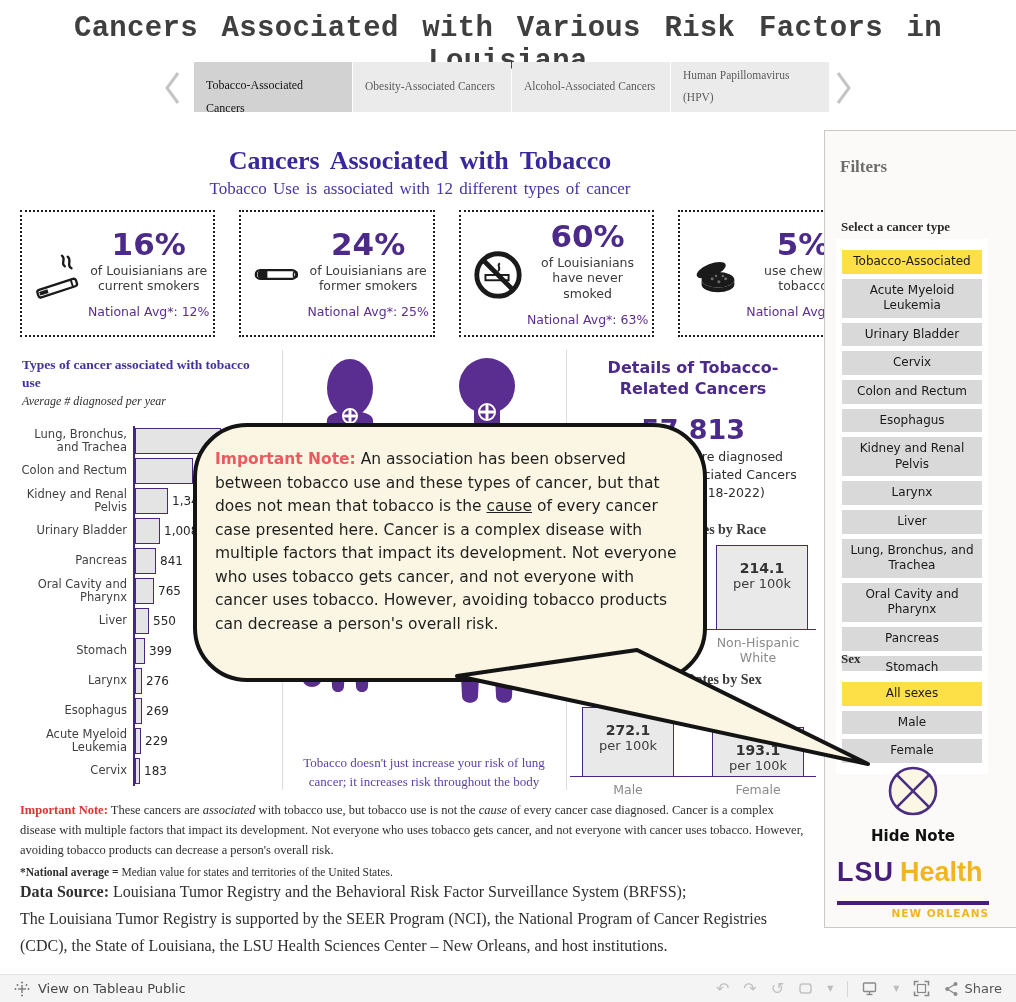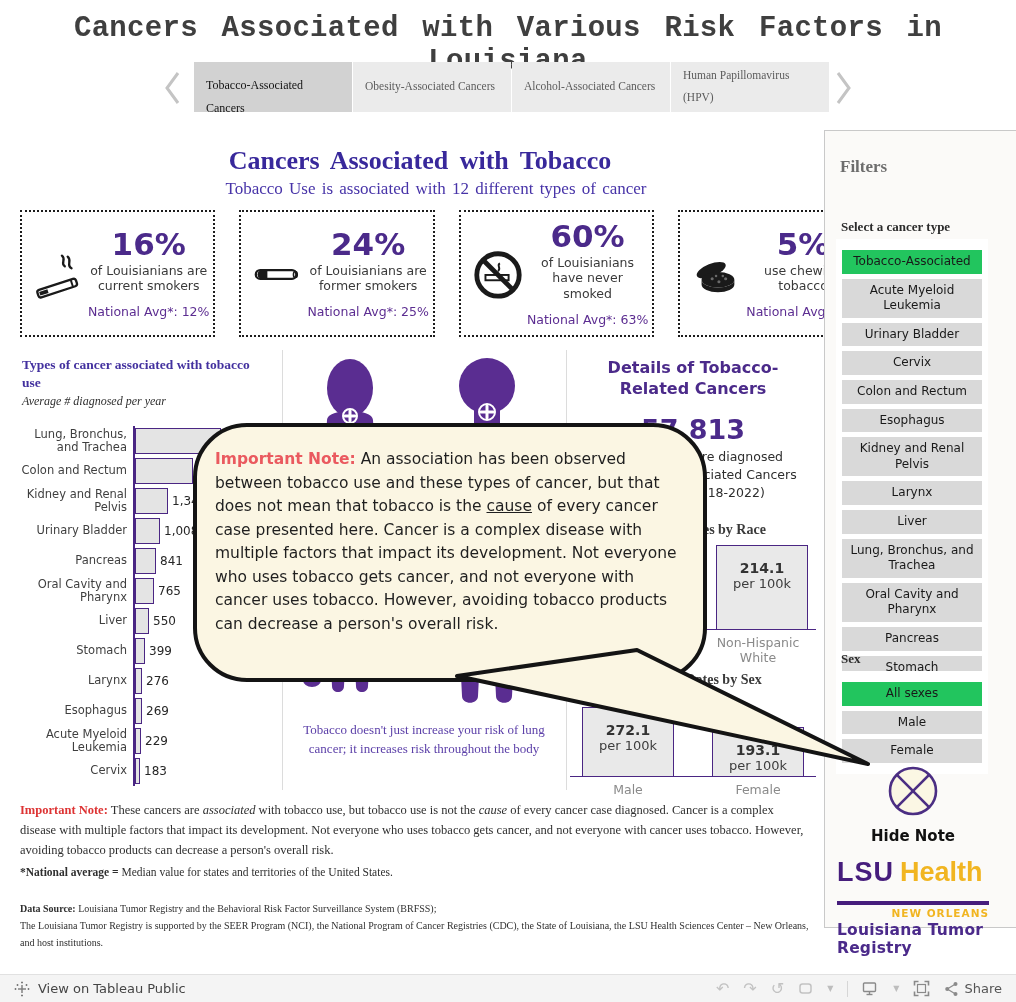--- a/index.html
+++ b/index.html
@@ -17,21 +17,21 @@
   .tab { width:158px; height:50px; background:#ebebeb; color:#5c5c5c;
     font-family:"Liberation Serif", serif; font-size:11.5px; line-height:1.9;
     padding:6px 12px; display:flex; flex-direction:column; justify-content:center; overflow:hidden; cursor:pointer; }
   .tab.active { background:#d2d2d2; color:#141414; font-size:12px; justify-content:flex-start; padding-top:12px; }
   .chev { position:absolute; top:70px; width:22px; height:36px; cursor:pointer; }
   .chev.left { left:162px; } .chev.right { right:162px; }
 
   
   .hero-title { position:absolute; top:146px; left:20px; width:800px; text-align:center;
     font-family:"Liberation Serif", serif; font-weight:bold; font-size:26px; color:#38289b; word-spacing:5px; }
-  .hero-sub { position:absolute; top:179px; left:36px; width:800px; text-align:center;
+  .hero-sub { position:absolute; top:179px; left:20px; width:800px; text-align:center;
     font-family:"Liberation Serif", serif; font-size:17px; color:#4733a8; word-spacing:2px; }
 
   
   .stats { position:absolute; top:210px; left:20px; width:800px; display:flex; gap:24px; }
   .sbox { flex:1; height:127px; border:2px dotted #1c1c1c; display:flex; align-items:center; padding:6px 4px 6px 8px; background:#fff; }
   .sicon { width:58px; flex:0 0 58px; display:flex; justify-content:center; }
   .stxt { flex:1; text-align:center; }
   .spct { font-size:31px; font-weight:bold; color:#4b2a8a; line-height:1.05; }
   .sdesc { font-size:12.5px; color:#3a3a3a; line-height:1.25; margin-top:2px; }
   .snat { font-size:12.5px; color:#5c2d91; margin-top:10px; white-space:nowrap; }
@@ -49,21 +49,21 @@
   .crows { position:absolute; left:0; top:76px; width:262px; }
   .crow { display:flex; height:30px; align-items:center; }
   .clabel { width:113px; flex:0 0 113px; text-align:right; padding-right:6px;
     font-size:11.5px; color:#3f3f3f; line-height:1.15; }
   .cbarwrap { flex:1; display:flex; align-items:center; height:30px; border-left:2px solid #4a2683; }
   .cbar { height:26px; background:#e4e4e4; border:1.5px solid #4a2683; }
   .cval { font-size:12px; color:#262626; padding-left:4px; white-space:nowrap; }
 
   
   .figcol { position:absolute; left:262px; top:0; width:284px; height:445px; }
-  .figcap { position:absolute; top:371px; left:16px; width:252px; text-align:center;
+  .figcap { position:absolute; top:404px; left:16px; width:252px; text-align:center;
     font-family:"Liberation Serif", serif; font-size:13px; color:#5b3fa8; line-height:1.45; }
 
   
   .detcol { position:absolute; left:546px; top:0; width:254px; height:445px; text-align:center; }
   .dhead { position:absolute; top:8px; left:7px; width:240px; font-weight:bold; font-size:16px; color:#4b2a8a; line-height:1.3; }
   .dnum { position:absolute; top:64px; left:0; width:254px; font-size:27px; font-weight:bold; color:#4b2a8a; }
   .ddesc { position:absolute; top:98px; left:0; width:254px; font-size:12.5px; color:#2e2e2e; line-height:1.45; }
   .dsubhead { font-family:"Liberation Serif", serif; font-weight:bold; font-size:14px; color:#3a3a3a; position:absolute; left:0; width:254px; }
   .race-head { top:172px; } .sex-head { top:322px; }
   .mini { position:absolute; left:4px; width:246px; }
@@ -85,36 +85,36 @@
   .note-text { position:absolute; left:30px; top:36px; width:472px; font-size:15.5px; line-height:1.52; color:#1f1f1f; }
   .note-lead { color:#ea5a5f; font-weight:bold; }
   .note-underline { text-decoration:underline; }
 
   
   .footer { position:absolute; top:800px; left:20px; width:792px;
     font-family:"Liberation Serif", serif; color:#2f2f2f; }
   .fnote { font-size:12.5px; line-height:1.6; }
   .fred { color:#dd3333; font-weight:bold; }
   .ffoot { font-size:11.5px; margin-top:6px; }
-  .fsource { font-size:10px; line-height:1.7; margin-top:22px; }
+  .fsource { font-size:16px; line-height:1.7; }
   .b { font-weight:bold; } .i { font-style:italic; }
 
   
   .sidebar { position:absolute; left:824px; top:130px; width:199px; height:798px;
     background:#fbfaf8; border:1px solid #c9c9c9; z-index:10; }
   .f-head { position:absolute; top:26px; left:15px; font-family:"Liberation Serif", serif;
     font-weight:bold; font-size:17px; color:#6d6d6d; }
   .f-label { position:absolute; left:16px; font-family:"Liberation Serif", serif; font-weight:bold; font-size:13px; color:#2b2b2b; }
   .cancer-label { top:88px; } .sex-lab { top:520px; }
   .f-panel { position:absolute; left:11px; width:152px; background:#fff; padding:6px 0; }
   .cancer-list { top:108px; }
   .sex-list { top:540px; }
   .fbtn { width:140px; margin:5px auto; background:#d9d9d9; color:#191919; font-size:12px;
     text-align:center; padding:4px 2px; line-height:1.3; cursor:pointer; }
-  .fbtn.active { background:#22c55e; }
+  .fbtn.active { background:#fde047; }
   .hide-note { position:absolute; top:634px; left:0; width:176px; text-align:center; cursor:pointer; }
   .hide-note-label { font-size:15px; font-weight:bold; color:#111; margin-top:6px; }
   .lsu { position:absolute; top:726px; left:12px; width:152px; }
   .lsu-row1 { display:flex; align-items:baseline; border-bottom:4px solid #461d7c; padding-bottom:13px; }
   .lsu-lsu { font-family:"Liberation Sans", sans-serif; font-weight:bold; font-size:27px; color:#461d7c; letter-spacing:1px; }
   .lsu-health { font-family:"Liberation Sans", sans-serif; font-weight:bold; font-size:27px; color:#f1b521; margin-left:6px; }
   .lsu-city { text-align:right; font-weight:bold; font-size:10.5px; color:#f1b521; letter-spacing:1px; margin-top:2px; }
   .lsu-reg { font-weight:bold; font-size:15.5px; color:#4b2a8a; margin-top:2px; letter-spacing:.2px; }
 
   
@@ -451,21 +451,20 @@
         <line x1="42.3" y1="9.7" x2="9.7" y2="42.3" stroke="#4b2e83" stroke-width="2.6"></line>
       </svg>
       <div class="hide-note-label">Hide Note</div>
     </div>
     <div class="lsu">
       <div class="lsu-row1">
         <span class="lsu-lsu">LSU</span>
         <span class="lsu-health">Health</span>
       </div>
       <div class="lsu-city">NEW ORLEANS</div>
-      <div class="lsu-reg">Louisiana Tumor Registry</div>
     </div>
   </div>
 
   <div class="toolbar">
     <div class="tb-left">
       <svg width="16" height="16" viewBox="0 0 16 16">
         <g stroke="#7a7a7a" stroke-width="1.4">
           <line x1="8" y1="4" x2="8" y2="12"></line>
             <line x1="4" y1="8" x2="12" y2="8"></line>
         </g>

